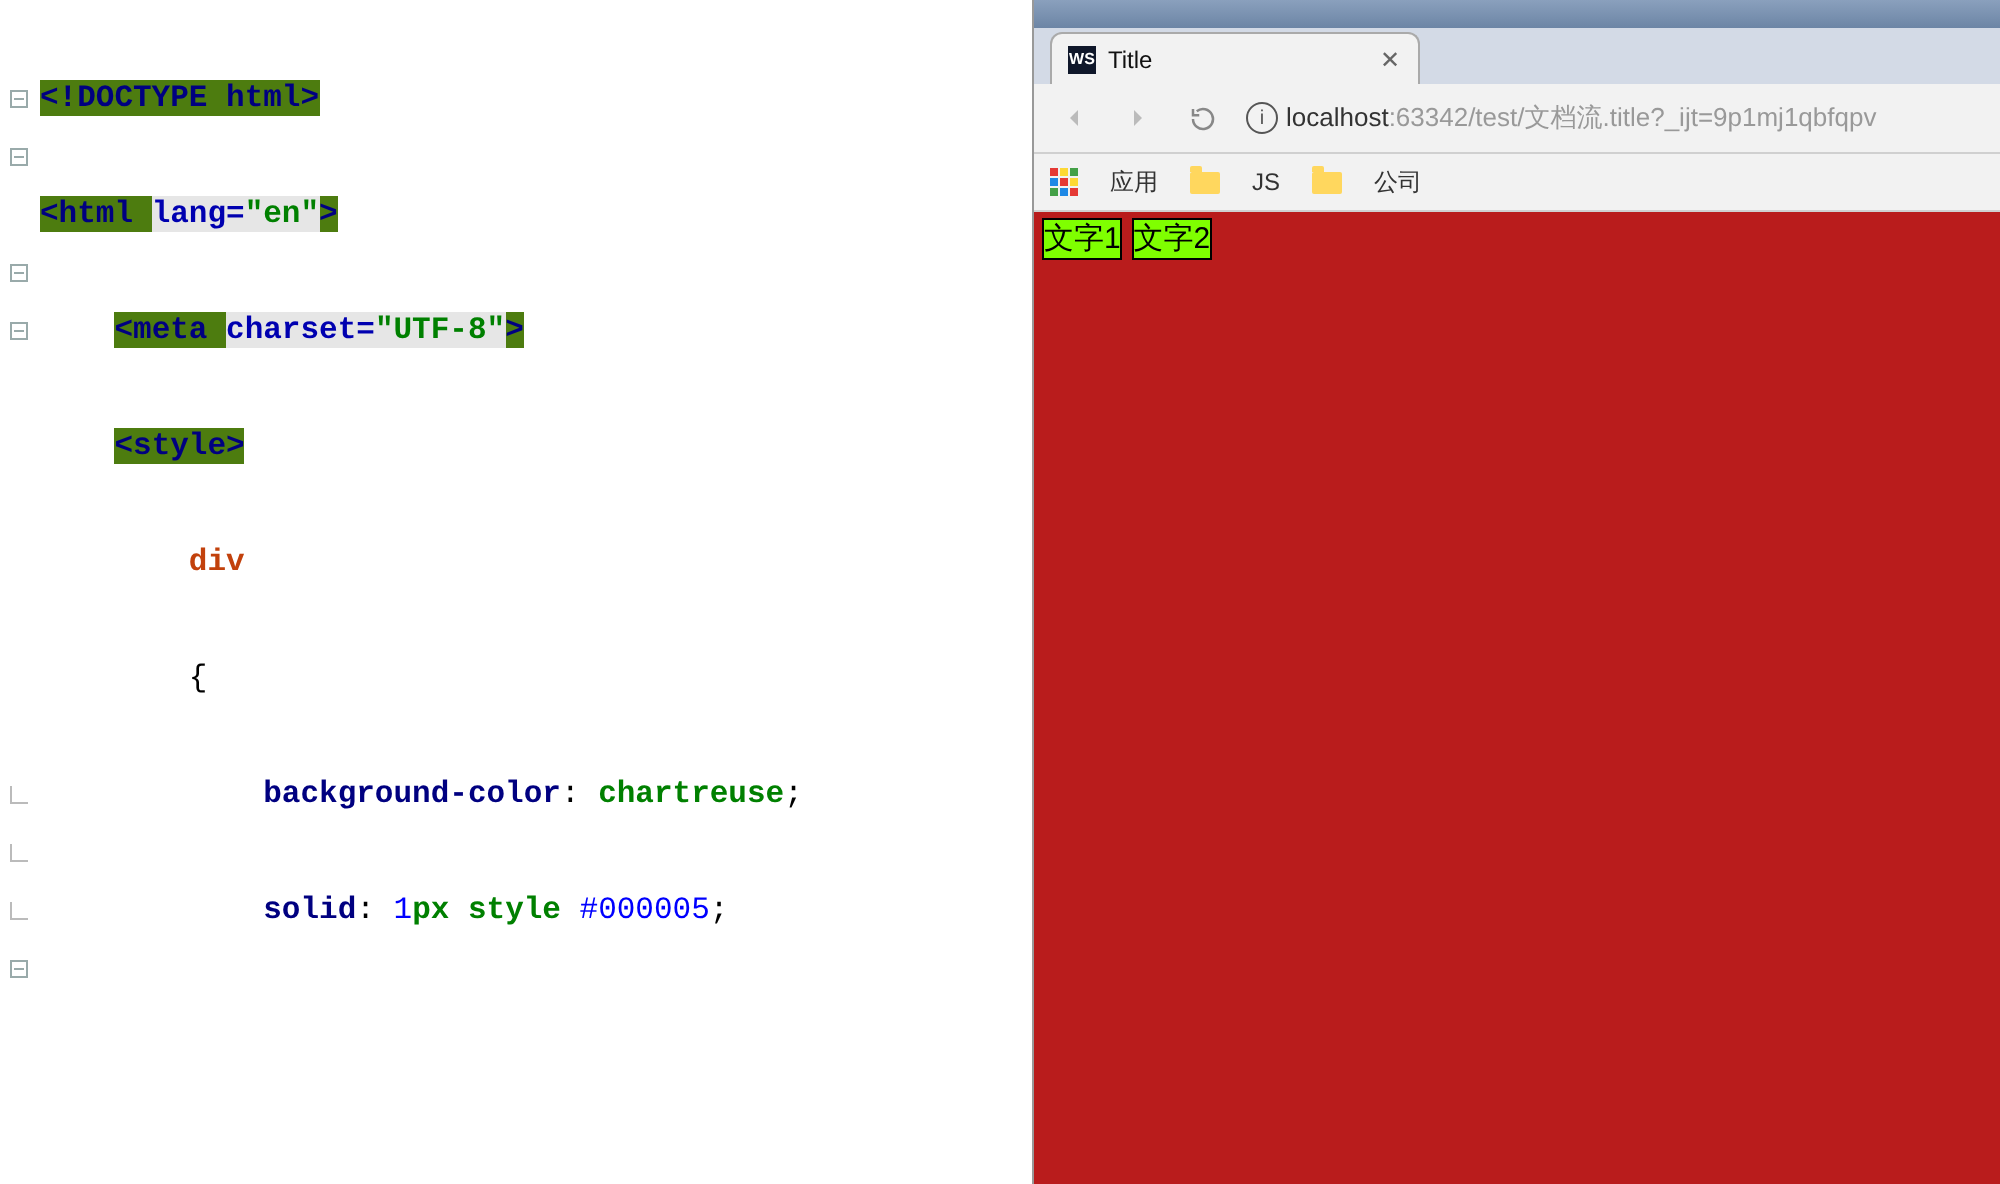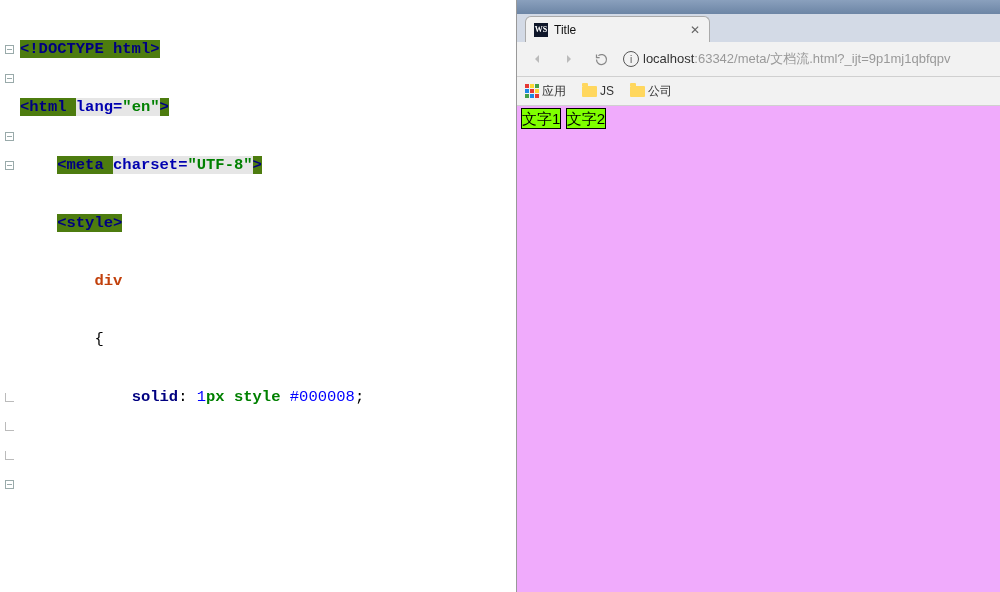--- a/index.html
+++ b/index.html
@@ -106,21 +106,20 @@
   border: 1px solid #aaa;
   border-bottom: none;
 }
 .tab .ws-icon {
   width: 14px; height: 14px;
   background: #0f172a;
   color: #fff;
   font-size: 8px;
   display: flex; align-items: center; justify-content: center;
   font-weight: bold;
-  font-family: Liberation Serif, serif;
 }
 .tab .title { font-size: 12px; color: #111; flex: 1; }
 .tab .close {
   width: 12px; height: 12px;
   display: flex; align-items: center; justify-content: center;
   color: #666; font-size: 12px;
 }
 .tab-bg-corner {
   width: 18px; height: 26px;
   background: #d3dae6;
@@ -189,25 +188,25 @@
   border-radius: 1px;
   position: relative;
 }
 .folder-icon::before {
   content: "";
   position: absolute; top: -3px; left: 0;
   width: 6px; height: 3px;
   background: #ffd75e;
   border-radius: 1px 1px 0 0;
 }
-.bk-item { display: flex; align-items: center; gap: 3px; }
+.bk-item { display: flex; align-items: center; gap: 16px; }
 
 .page-content {
   flex: 1;
-  background: #f0abfc;
+  background: #b91c1c;
   padding: 4px;
 }
 .demo-div {
   display: inline;
   background-color: #7fff00;
   border: 1px solid #000;
   font-size: 15px;
   padding: 1px 0;
 }
 </style>
@@ -253,21 +252,22 @@
       <div class="g"></div>
       <div class="g"></div>
     </div>
     <div class="code">
 <span class="row"><span class="tag">&lt;!DOCTYPE html&gt;</span></span>
 <span class="row"><span class="tag">&lt;html </span><span class="attr">lang=</span><span class="attrval">"en"</span><span class="tag">&gt;</span></span>
 <span class="row"><span>    </span><span class="tag">&lt;meta </span><span class="attr">charset=</span><span class="attrval">"UTF-8"</span><span class="tag">&gt;</span></span>
 <span class="row"><span>    </span><span class="tag">&lt;style&gt;</span></span>
 <span class="row"><span>        </span><span class="sel">div</span></span>
 <span class="row"><span>        </span><span class="brace">{</span></span>
-<span class="row"><span>            </span><span class="prop">solid</span><span class="punct">: </span><span class="num">1</span><span class="unit">px </span><span class="kw">style </span><span class="hex">#000008</span><span class="punct">;</span></span>
+<span class="row"><span>            </span><span class="prop">background-color</span><span class="punct">: </span><span class="kw">chartreuse</span><span class="punct">;</span></span>
+<span class="row"><span>            </span><span class="prop">solid</span><span class="punct">: </span><span class="num">1</span><span class="unit">px </span><span class="kw">style </span><span class="hex">#000005</span><span class="punct">;</span></span>
 
 
 
 
 
 
 
 
 
     </div>
@@ -295,21 +295,21 @@
           <path fill="currentColor" d="M9 6l6 6-6 6V6z"></path>
         </svg>
     </div>
     <div class="nav-btn reload">
       <svg viewBox="0 0 24 24">
           <path fill="none" stroke="currentColor" stroke-width="2" d="M4 12a8 8 0 1 0 3-6.2M4 4v5h5"></path>
         </svg>
     </div>
     <div class="info-icon">i</div>
     <div class="url-text">
-      <span>localhost</span><span class="dim">:63342/meta/文档流.html?_ijt=9p1mj1qbfqpv</span>
+      <span>localhost</span><span class="dim">:63342/test/文档流.title?_ijt=9p1mj1qbfqpv</span>
     </div>
   </div>
   <div class="bookmark-bar">
     <div class="bk-item">
       <div class="apps-icon">
           <span></span>
           <span></span>
           <span></span>
           <span></span>
           <span></span>

